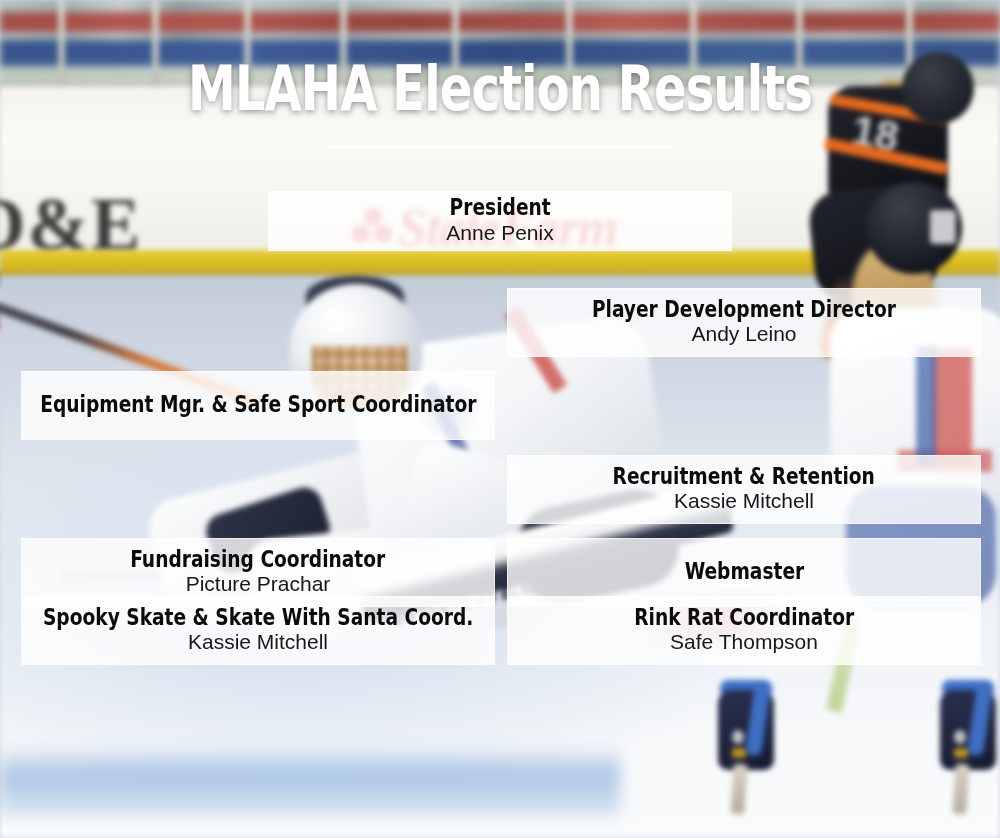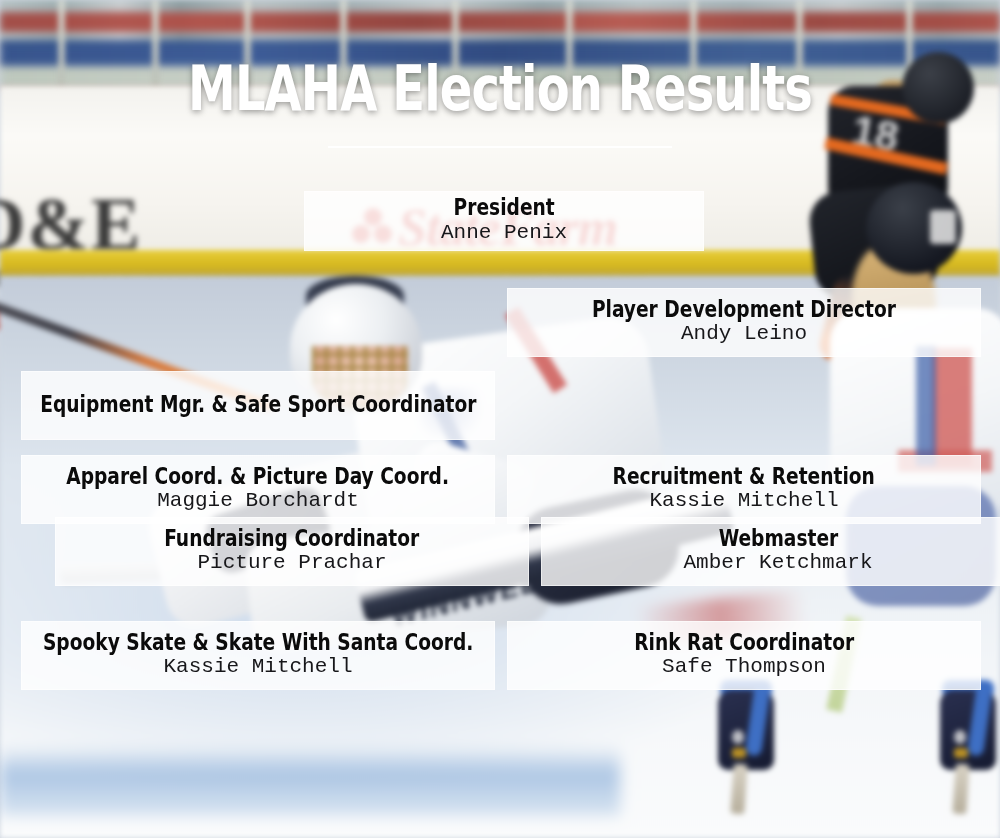--- a/index.html
+++ b/index.html
@@ -353,32 +353,32 @@
     display:flex; flex-direction:column; align-items:center; justify-content:center;
     padding:4px 6px 6px;
   }
   .card .role{
     font-family:"DejaVu Sans Condensed","Liberation Sans Narrow","Liberation Sans", sans-serif;
     font-weight:700; font-size:23px; line-height:1.02; color:#0b0b0b;
     transform:scaleX(.9); transform-origin:center; white-space:nowrap;
     text-shadow:0 1px 2px rgba(255,255,255,.55);
   }
   .card .person{
-    font-family:Liberation Mono, monospace;
+    font-family:Liberation Sans, sans-serif;
     font-size:21px; line-height:1.1; color:#17171a; margin-top:1px; white-space:nowrap;
   }
 
-  #card-president{ left:268px; top:191px; width:400px; height:60px;margin-left:36px; }
+  #card-president{ left:268px; top:191px; width:464px; height:60px; }
   .col-l{ left:21px;  width:474px; }
   .col-r{ left:507px; width:474px; }
   .row1{ top:288px; height:69px; }
   .row2{ top:371px; height:69px; }
   .row3{ top:455px; height:69px; }
-  .row4{ top:517px; height:69px;margin-left:34px; }
-  .row5{ top:621px; height:69px;justify-content:center; }
+  .row4{ top:538px; height:69px; }
+  .row5{ top:596px; height:69px;justify-content:center; }
 </style>
 </head>
 <body>
 
 <div id="photo">
   <div id="blurwrap">
 
     <div class="bg-stands"></div>
     <div class="bg-redrail"></div>
     <div class="bg-greenband"></div>
@@ -490,43 +490,38 @@
   <div class="title-rule"></div>
 
   <div class="card" id="card-president">
     <div class="role">President</div>
     <div class="person">Anne Penix</div>
   </div>
 
   <div class="card col-l row2">
     <div class="role">Equipment Mgr. &amp; Safe Sport Coordinator</div>
   </div>
-  <div class="card col-l row3">
-    <div class="role">Apparel Coord. &amp; Picture Day Coord.</div>
-    <div class="person">Maggie Borchardt</div>
-  </div>
   <div class="card col-l row4">
     <div class="role">Fundraising Coordinator</div>
     <div class="person">Picture Prachar</div>
   </div>
   <div class="card col-l row5">
     <div class="role">Spooky Skate &amp; Skate With Santa Coord.</div>
     <div class="person">Kassie Mitchell</div>
   </div>
 
   <div class="card col-r row1">
     <div class="role">Player Development Director</div>
     <div class="person">Andy Leino</div>
   </div>
   <div class="card col-r row3">
     <div class="role">Recruitment &amp; Retention</div>
     <div class="person">Kassie Mitchell</div>
   </div>
   <div class="card col-r row4">
     <div class="role">Webmaster</div>
-    <div class="person">Amber Ketchmark</div>
   </div>
   <div class="card col-r row5">
     <div class="role">Rink Rat Coordinator</div>
     <div class="person">Safe Thompson</div>
   </div>
 
 </div>
 
 </body></html>

